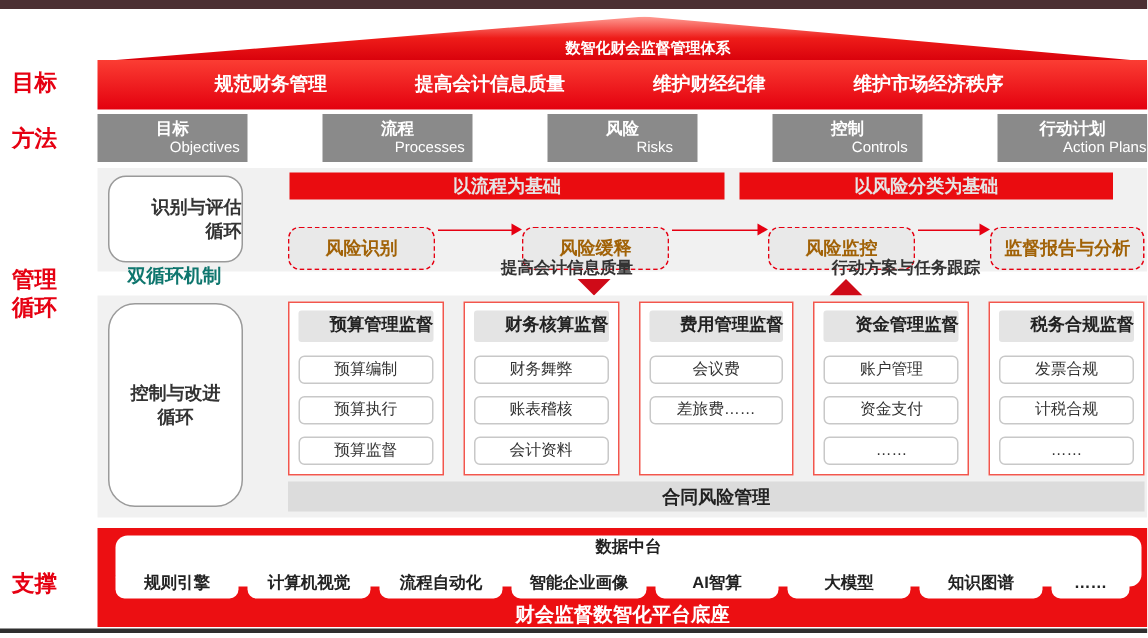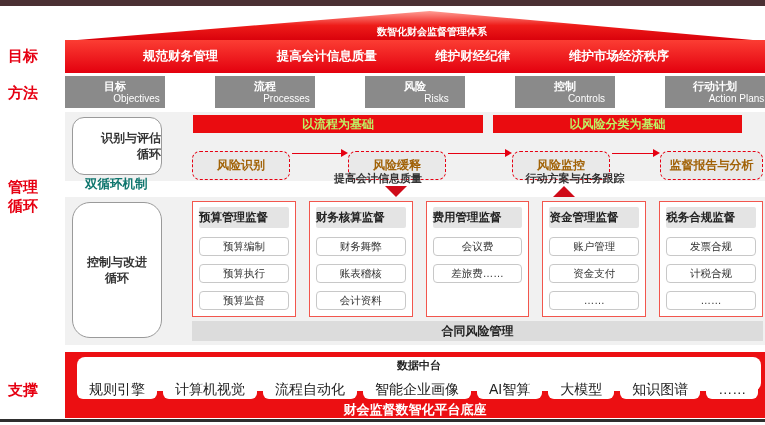--- a/index.html
+++ b/index.html
@@ -36,21 +36,21 @@
     display:flex; flex-direction:column; justify-content:center; line-height:1.15; }
   .method-zh { font-size:11px; font-weight:bold; }
   .method-en { font-size:10px;padding-left:43px; }
 
   
   .ident { position:absolute; left:65px; top:112px; width:700px; height:69px; background:#f1f1f1; }
   .cycle-box { position:absolute; background:#fff; border:1.5px solid #9a9a9a; border-radius:12px;
     color:#333; font-weight:bold; font-size:12px; text-align:center;
     display:flex; flex-direction:column; justify-content:center; line-height:1.35; }
   .cycle1 { left:7px; top:5px; width:90px; height:58px;align-items:flex-end; }
-  .red-header { position:absolute; top:3px; height:18px; background:#ea0c10; color:#bef264;
+  .red-header { position:absolute; top:3px; height:18px; background:#ea0c10; color:#e5e5e5;
     font-weight:bold; font-size:12px; text-align:center; line-height:18px; }
   .hdr1 { left:128px; width:290px; }
   .hdr2 { left:428px; width:249px; }
   .step { position:absolute; top:39px; height:29px; background:#e9e9e9;
     border:1.5px dashed #e60012; border-radius:8px; color:#a16207; font-weight:bold; font-size:12px;
     display:flex; align-items:center; justify-content:center; }
   .step1 { left:127px; width:98px; }
   .step2 { left:283px; width:98px; }
   .step3 { left:447px; width:98px; }
   .step4 { left:595px; width:103px; }
@@ -58,48 +58,48 @@
   .flow-arrow::after { content:""; position:absolute; right:-2px; top:-5px;
     border-left:7px solid #e60012; border-top:4px solid transparent; border-bottom:4px solid transparent; }
   .arr1 { left:227px; width:54px; }
   .arr2 { left:383px; width:62px; }
   .arr3 { left:547px; width:46px; }
 
   
   .dual-label { position:absolute; left:85px; top:176px; color:#0f766e; font-weight:bold; font-size:12.5px; }
   .ann-text { position:absolute; top:171px; width:120px; text-align:center; color:#333; font-weight:bold; font-size:11px; }
   .ann1 { left:318px; }
-  .ann2 { left:515px; }
+  .ann2 { left:544px; }
   .tri { position:absolute; width:0; height:0; }
   .tri-down { left:385px; top:186px; border-left:11px solid transparent; border-right:11px solid transparent;
     border-top:11px solid #cf0a18; }
   .tri-up { left:553px; top:186px; border-left:11px solid transparent; border-right:11px solid transparent;
     border-bottom:11px solid #cf0a18; }
 
   
   .control { position:absolute; left:65px; top:197px; width:700px; height:148px; background:#f1f1f1; }
   .cycle2 { left:7px; top:5px; width:90px; height:136px; border-radius:18px; }
   .columns { position:absolute; left:127px; top:4px; width:571px; height:116px; display:flex; gap:13px; }
   .sup-col { flex:1; background:#fff; border:1.5px solid #f2564d; padding:5px 6px; }
   .col-header { height:21px; line-height:21px; background:#e4e4e4; border-radius:2px;
-    text-align:left; font-weight:bold; font-size:11.5px; color:#222; margin-bottom:9px; }
+    text-align:right; font-weight:bold; font-size:11.5px; color:#222; margin-bottom:9px; }
   .col-item { height:19px; line-height:17px; background:#fff; border:1px solid #c8c8c8; border-radius:4px;
     text-align:center; font-size:10.5px; color:#333; margin-bottom:8px; }
   .col-item:last-child { margin-bottom:0; }
   .contract-bar { position:absolute; left:127px; top:124px; width:571px; height:20px; background:#dcdcdc;
     color:#222; font-weight:bold; font-size:12px; text-align:center; line-height:20px; }
 
   
   .support { position:absolute; left:65px; top:352px; width:700px; height:66px; background:#ec0f12; }
   .data-bar { position:absolute; left:12px; right:4px; top:5px; height:34px; background:#fff; border-radius:8px;
     text-align:center; font-size:11px; color:#222; font-weight:bold; line-height:17px; }
   .tech-row { position:absolute; left:12px; right:12px; top:27px; height:20px; display:flex; gap:6px;
     justify-content:space-between; }
   .tech-box { background:#fff; border-radius:6px; height:20px; line-height:20px; text-align:center;
-    font-size:14px; color:#222; padding:0 12px; white-space:nowrap; flex:1; }
+    font-size:11px; color:#222; padding:0 12px; white-space:nowrap; flex:1;font-weight:bold; }
   .tech-dots { flex:0 0 52px; padding:0 4px; }
   .support-caption { position:absolute; left:0; top:49px; width:100%; text-align:center;
     color:#fff; font-weight:bold; font-size:13px; }
 </style>
 </head>
 <body>
 
 <div id="stage">
   <div class="topbar"></div>
 

